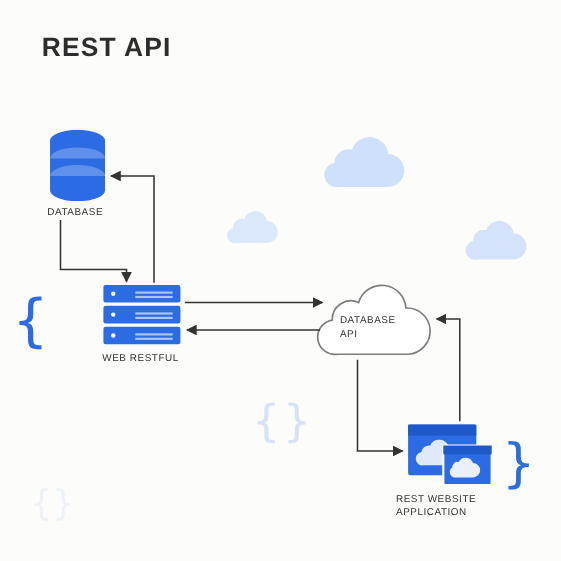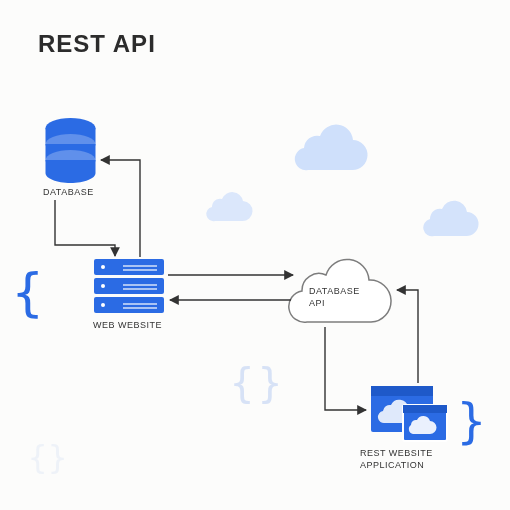--- a/index.html
+++ b/index.html
@@ -52,21 +52,21 @@
     <rect x="1" y="20" width="70" height="16" rx="2" fill="#2b6be4"></rect>
       <circle cx="10" cy="28" r="2" fill="#fff"></circle>
       <rect x="30" y="26" width="34" height="2" fill="#fff" opacity=".6"></rect>
       <rect x="30" y="30" width="34" height="2" fill="#fff" opacity=".6"></rect>
     <rect x="1" y="39" width="70" height="16" rx="2" fill="#2b6be4"></rect>
       <circle cx="10" cy="47" r="2" fill="#fff"></circle>
       <rect x="30" y="45" width="34" height="2" fill="#fff" opacity=".6"></rect>
       <rect x="30" y="49" width="34" height="2" fill="#fff" opacity=".6"></rect>
   </svg>
 </div>
-<div class="label" style="left:93px;top:320px;width:72px">WEB WEBSITE</div>
+<div class="label" style="left:93px;top:320px;width:72px">WEB RESTFUL</div>
 
 <div style="position:absolute;left:285px;top:258px">
   <svg width="110" height="68" viewBox="0 0 110 68">
     <path fill="#fff" stroke="#7d7d7d" stroke-width="1.5" d="M84 22a22 22 0 0 0-43-5 17 17 0 0 0-24 16A14 14 0 0 0 22 64h64a21 21 0 0 0-2-42Z"></path>
   </svg>
 </div>
 <div class="label" style="left:309px;top:286px;width:62px;white-space:pre">DATABASE
 API</div>
 
 <div style="position:absolute;left:370px;top:385px">

